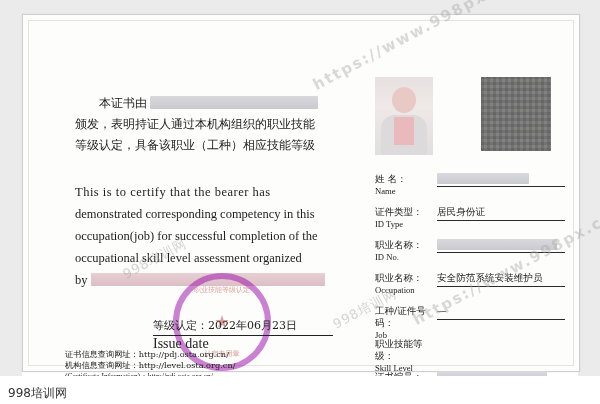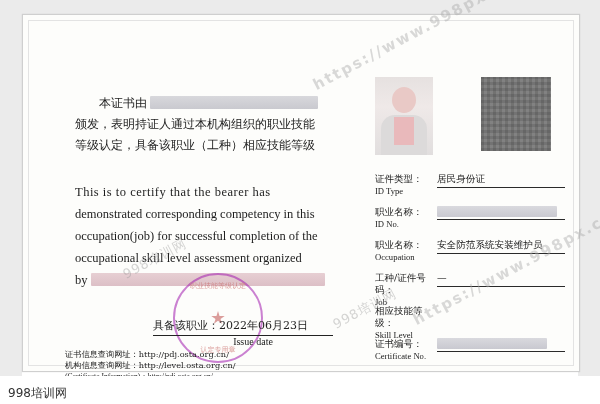--- a/index.html
+++ b/index.html
@@ -61,21 +61,21 @@
     position:absolute;left:52px;top:166px;width:286px;
     font-size:12.5px;line-height:22px;color:#1d1d1d;
     font-family:"Liberation Serif", serif;
     text-align:justify;
   }
   .en-line{height:22px;white-space:nowrap;font-family:Liberation Serif, serif;}
   .spaced{letter-spacing:0.5px;}
   
   .seal{
     position:absolute;left:150px;top:258px;width:86px;height:86px;
-    border:2px solid #a21caf;border-radius:50%;
+    border:6px solid #a21caf;border-radius:50%;
     opacity:0.55;
   }
   .seal:after{
     content:"";position:absolute;left:50%;top:50%;
     width:14px;height:14px;margin:-7px -7px;
     background:#c0504d;
     clip-path:polygon(50% 0%,61% 35%,98% 35%,68% 57%,79% 91%,50% 70%,21% 91%,32% 57%,2% 35%,39% 35%);
   }
   .seal-txt{
     position:absolute;left:0;top:6px;width:100%;text-align:center;
@@ -85,21 +85,21 @@
   
   .issue{
     position:absolute;left:130px;top:300px;width:200px;
   }
   .issue .val{
     font-size:11px;color:#222;font-family:"DejaVu Serif",serif;
   }
   .issue .under{
     width:180px;height:1px;background:#222;margin-top:2px;
   }
-  .issue .lbl-en{font-size:10px;color:#222;font-family:"Liberation Serif",serif;text-align:center;}
+  .issue .lbl-en{font-size:14px;color:#222;font-family:"Liberation Serif",serif;}
   
   .footer{
     position:absolute;left:42px;top:334px;width:330px;
     font-size:8.2px;line-height:11px;color:#222;
     font-family:"DejaVu Serif",serif;
   }
   .footer .en{font-family:"Liberation Serif",serif;font-size:7.6px;}
   
   .photo{
     position:absolute;left:352px;top:62px;width:58px;height:78px;
@@ -215,21 +215,21 @@
       </div>
     </div>
 
     <div class="seal">
       <div class="seal-txt">职业技能等级认定</div>
       <div class="seal-txt bot">认定专用章</div>
     </div>
 
     <div class="issue">
       <div>
-        <span class="val">具备该职业：</span><span class="val">2022年06月23日</span>
+        <span class="val">等级认定：</span><span class="val">2022年06月23日</span>
       </div>
       <div class="under"></div>
       <div class="lbl-en">Issue date</div>
     </div>
 
     <div class="footer">
       <div>
         <span>证书信息查询网址：</span><span>http://pdj.osta.org.cn/</span>
       </div>
       <div>
@@ -242,20 +242,30 @@
     <div class="photo">
       <div class="head"></div>
       <div class="body"></div>
       <div class="shirt"></div>
     </div>
 
     <div class="qr"></div>
 
     <div class="fields">
 
+      <div class="frow">
+        <div class="flabel">
+          <span>姓  名：</span>
+          <span class="en">Name</span>
+        </div>
+        <div class="fval">
+          <span class="bar" style="width:92px;"></span>
+          <span class="line"></span>
+        </div>
+      </div>
 
       <div class="frow">
         <div class="flabel">
           <span>证件类型：</span>
           <span class="en">ID Type</span>
         </div>
         <div class="fval">
           <span class="txt">居民身份证</span>
           <span class="line"></span>
         </div>
@@ -289,21 +299,21 @@
           <span class="en">Job</span>
         </div>
         <div class="fval">
           <span class="txt dash">—</span>
           <span class="line"></span>
         </div>
       </div>
 
       <div class="frow">
         <div class="flabel">
-          <span>相应技能等级：</span>
+          <span>职业技能等级：</span>
           <span class="en">Skill Level</span>
         </div>
       </div>
 
       <div class="frow">
         <div class="flabel">
           <span>证书编号：</span>
           <span class="en">Certificate No.</span>
         </div>
         <div class="fval">

